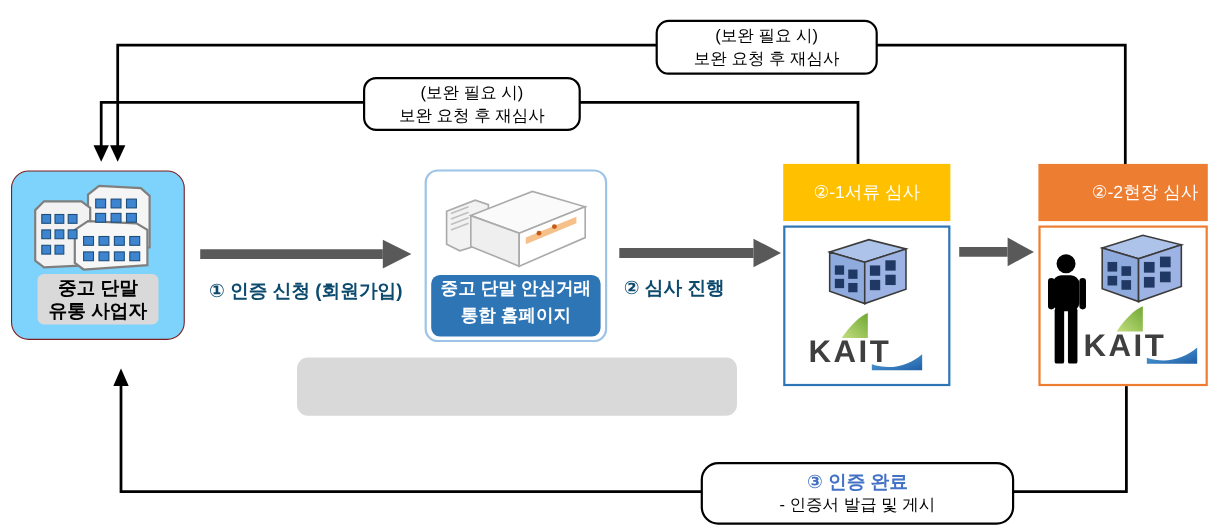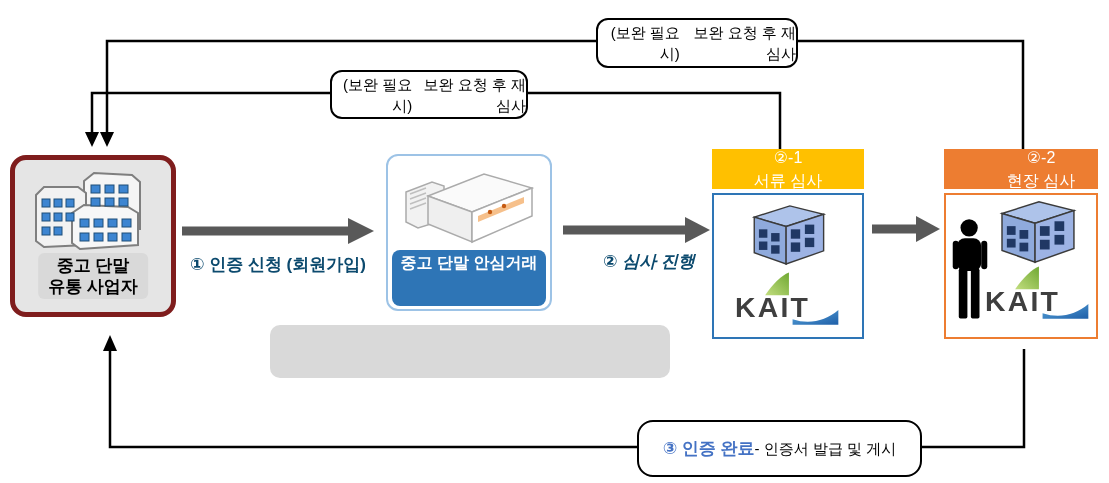--- a/index.html
+++ b/index.html
@@ -7,27 +7,27 @@
     position:relative;width:1109px;height:483px;background:#fff;overflow:hidden;
     font-family:"Liberation Sans","DejaVu Sans",sans-serif;color:#000;
   }
   .abs{position:absolute;}
   svg{display:block;}
   
   .wires{position:absolute;left:0;top:0;z-index:1;}
   
   .callout{
     position:absolute;z-index:3;background:#fff;border:2.5px solid #000;border-radius:12px;
-    display:flex;flex-direction:row;align-items:center;justify-content:center;
-    font-size:15px;line-height:21px;text-align:right;
+    display:flex;flex-direction:column;align-items:center;justify-content:center;
+    font-size:15px;line-height:21px;text-align:center;
   }
   
   .actor{
     position:absolute;left:10px;top:155px;width:156px;height:152px;z-index:2;
-    background:#e5e5e5;border:5px solid #7f1d1d;border-radius:16px;
+    background:#7dd3fc;border:1px solid #7f1d1d;border-radius:16px;
   }
   .actor-label{
     position:absolute;left:50%;bottom:13px;transform:translateX(-50%);
     background:#D9D9D9;border-radius:6px;padding:2px 10px;white-space:nowrap;
     font-size:17px;font-weight:700;line-height:21px;text-align:center;
   }
   
   .hub{
     position:absolute;left:386px;top:154px;width:162px;height:153px;z-index:2;
     background:#fff;border:2px solid #9DC3E6;border-radius:12px;
@@ -43,22 +43,22 @@
   }
   
   .note{
     position:absolute;left:270px;top:325px;width:400px;height:53px;z-index:2;
     background:#D9D9D9;border-radius:10px;display:flex;flex-direction:column;align-items:center;justify-content:center;
     font-size:16px;line-height:24px;text-align:center;
   }
   
   .review{position:absolute;z-index:2;width:152px;}
   .review .hdr{
-    height:40px;color:#fff;font-size:16px;line-height:23px;text-align:center;
-    display:flex;flex-direction:column;align-items:center;justify-content:center;
+    height:52px;color:#fff;font-size:16px;line-height:23px;text-align:center;
+    display:flex;flex-direction:row;align-items:center;justify-content:center;
   }
   .review .body{
     margin-top:4px;height:142px;background:#fff;position:relative;
     display:flex;flex-direction:column;align-items:center;justify-content:flex-start;
   }
   .review.doc{left:712px;top:149px;}
   .review.doc .hdr{background:#FFC000;}
   .review.doc .body{border:2px solid #2E75B6;}
   .review.site{left:944px;top:149px;width:154px;}
   .review.site .hdr{background:#ED7D31;padding-left:40px;}
@@ -155,24 +155,25 @@
           <path d="M12 39 L28 33"></path>
           <path d="M12 44 L28 38"></path>
           <path d="M12 49 L28 43"></path>
       </g>
       <path d="M80 56 L126 37 L126 43 L80 62 Z" fill="#F6C08B"></path>
       <circle cx="92" cy="52" r="2.2" fill="#C55A11"></circle>
       <circle cx="106" cy="46" r="2.2" fill="#C55A11"></circle>
     </svg>
     <div class="hub-label">
       <div>중고 단말 안심거래</div>
-    </div>
-  </div>
-
-  <div class="step-label" style="left:584px;top:250px;width:130px;font-style:italic;">② 심사 진행</div>
+      <div>통합 홈페이지</div>
+    </div>
+  </div>
+
+  <div class="step-label" style="left:548px;top:250px;width:130px;">② 심사 진행</div>
 
   <div class="note">
   </div>
 
   <div class="review doc">
     <div class="hdr">
       <div>②-1</div>
       <div>서류 심사</div>
     </div>
     <div class="body">

